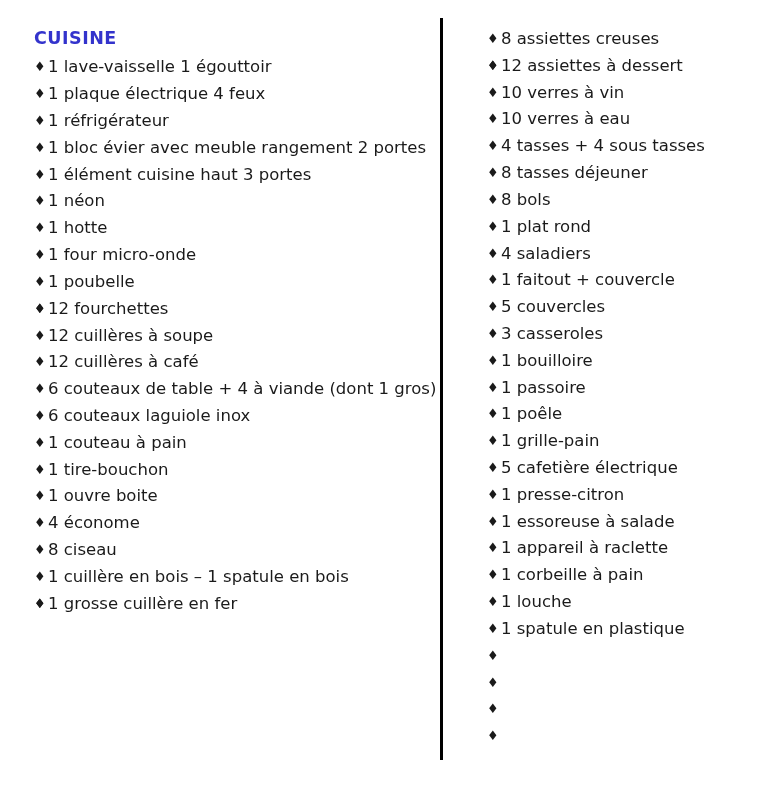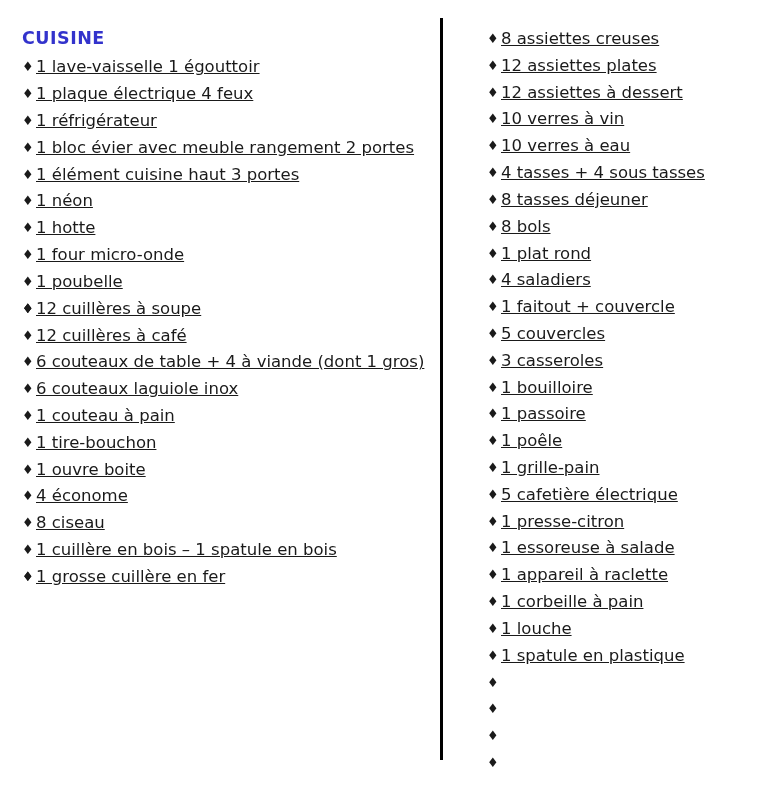--- a/index.html
+++ b/index.html
@@ -31,21 +31,21 @@
     height: 800px;
     display: flex;
     flex-direction: row;
   }
   .col {
     box-sizing: border-box;
     position: relative;
   }
   .col-left {
     width: 440px;
-    padding: 26px 0 0 22px;
+    padding: 26px 0 0 34px;
   }
   .divider {
     width: 3px;
     background: #000000;
     margin: 18px 0 40px 0;
     flex: 0 0 auto;
   }
   .col-right {
     width: 327px;
     padding: 26px 0 0 44px;
@@ -74,21 +74,20 @@
   ul.items li .bullet {
     position: absolute;
     left: 0;
     top: 0;
     font-size: 13px;
     line-height: 1.95;
     color: #1a1a1a;
   }
   ul.items li .txt {
     display: inline-block;
-    text-decoration: underline;
   }
   ul.items li.empty .txt {
     min-height: 16px;
   }
   ul.items li.empty {
     line-height: 1.625;
   }
 </style>
 </head>
 <body>
@@ -102,42 +101,42 @@
         <li><span class="bullet">♦</span><span class="txt">1 lave-vaisselle 1 égouttoir</span></li>
         <li><span class="bullet">♦</span><span class="txt">1 plaque électrique  4 feux</span></li>
         <li><span class="bullet">♦</span><span class="txt">1 réfrigérateur</span></li>
         <li><span class="bullet">♦</span><span class="txt">1 bloc évier avec meuble rangement 2 portes</span></li>
         <li><span class="bullet">♦</span><span class="txt">1 élément cuisine haut 3 portes</span></li>
         <li><span class="bullet">♦</span><span class="txt">1 néon</span></li>
         <li><span class="bullet">♦</span><span class="txt">1 hotte</span></li>
         <li><span class="bullet">♦</span><span class="txt">1 four micro-onde</span></li>
         <li><span class="bullet">♦</span><span class="txt">1 poubelle</span></li>
         <li><span class="bullet">♦</span></li>
-        <li><span class="bullet">♦</span></li>
+        <li><span class="bullet">♦</span><span class="txt">12 fourchettes</span></li>
         <li><span class="bullet">♦</span><span class="txt">12 cuillères à soupe</span></li>
         <li><span class="bullet">♦</span><span class="txt">12 cuillères à café</span></li>
         <li><span class="bullet">♦</span><span class="txt">6 couteaux de table + 4 à viande (dont 1 gros)</span></li>
         <li><span class="bullet">♦</span><span class="txt">6 couteaux laguiole inox</span></li>
         <li><span class="bullet">♦</span><span class="txt">1 couteau à pain</span></li>
         <li><span class="bullet">♦</span><span class="txt">1 tire-bouchon</span></li>
         <li><span class="bullet">♦</span><span class="txt">1 ouvre boite</span></li>
         <li><span class="bullet">♦</span><span class="txt">4 économe</span></li>
         <li><span class="bullet">♦</span><span class="txt">8 ciseau</span></li>
         <li><span class="bullet">♦</span><span class="txt">1 cuillère en bois – 1 spatule en bois</span></li>
         <li><span class="bullet">♦</span></li>
         <li><span class="bullet">♦</span><span class="txt">1 grosse cuillère en fer</span></li>
       </ul>
     </div>
 
     <div class="divider"></div>
 
     <div class="col col-right">
       <ul class="items">
         <li><span class="bullet">♦</span><span class="txt">8 assiettes creuses</span></li>
-        <li><span class="bullet">♦</span><span class="txt">12 assiettes plates</span></li>
+        <li><span class="bullet">♦</span></li>
         <li><span class="bullet">♦</span><span class="txt">12 assiettes à dessert</span></li>
         <li><span class="bullet">♦</span><span class="txt">10 verres à vin</span></li>
         <li><span class="bullet">♦</span><span class="txt">10 verres à eau</span></li>
         <li><span class="bullet">♦</span><span class="txt">4 tasses + 4 sous tasses</span></li>
         <li><span class="bullet">♦</span><span class="txt">8 tasses déjeuner</span></li>
         <li><span class="bullet">♦</span><span class="txt">8 bols</span></li>
         <li><span class="bullet">♦</span><span class="txt">1 plat rond</span></li>
         <li><span class="bullet">♦</span><span class="txt">4 saladiers</span></li>
         <li><span class="bullet">♦</span><span class="txt">1 faitout + couvercle</span></li>
         <li><span class="bullet">♦</span><span class="txt">5 couvercles</span></li>

